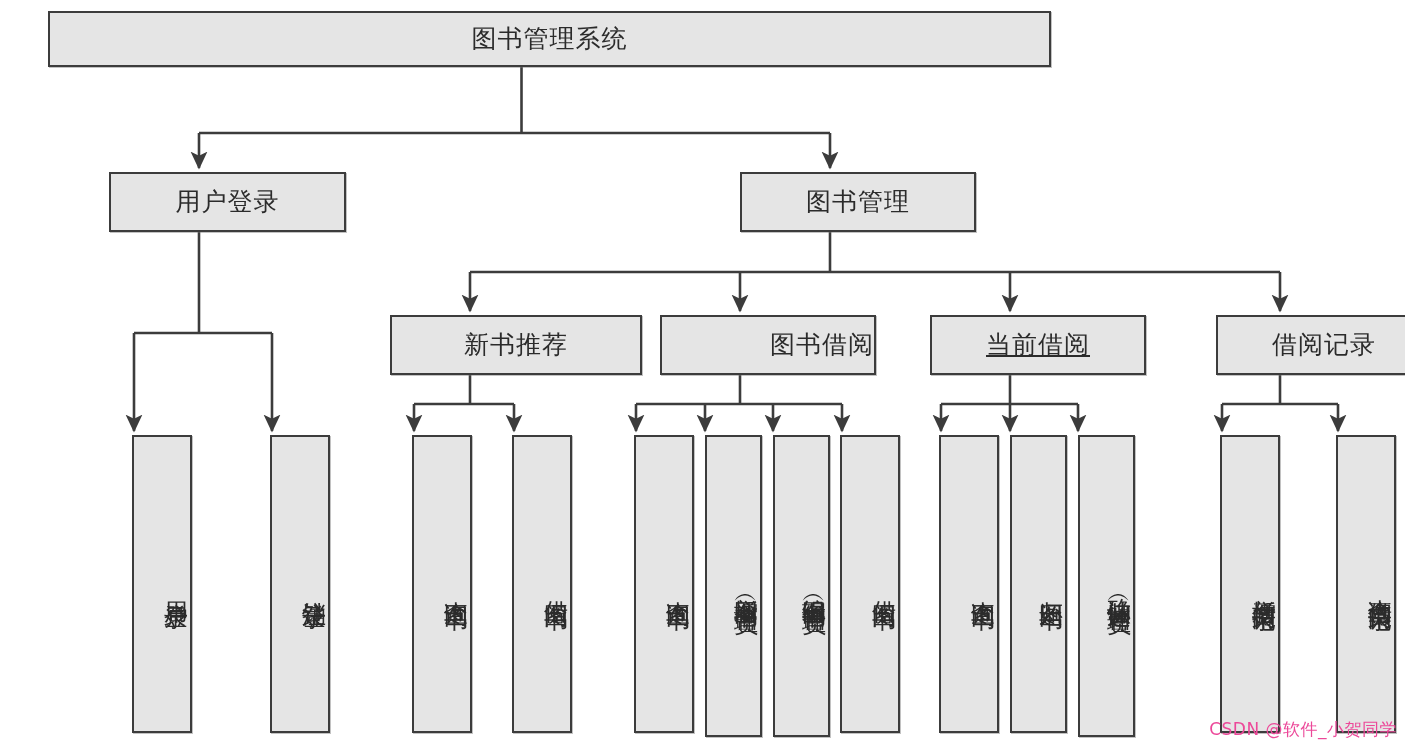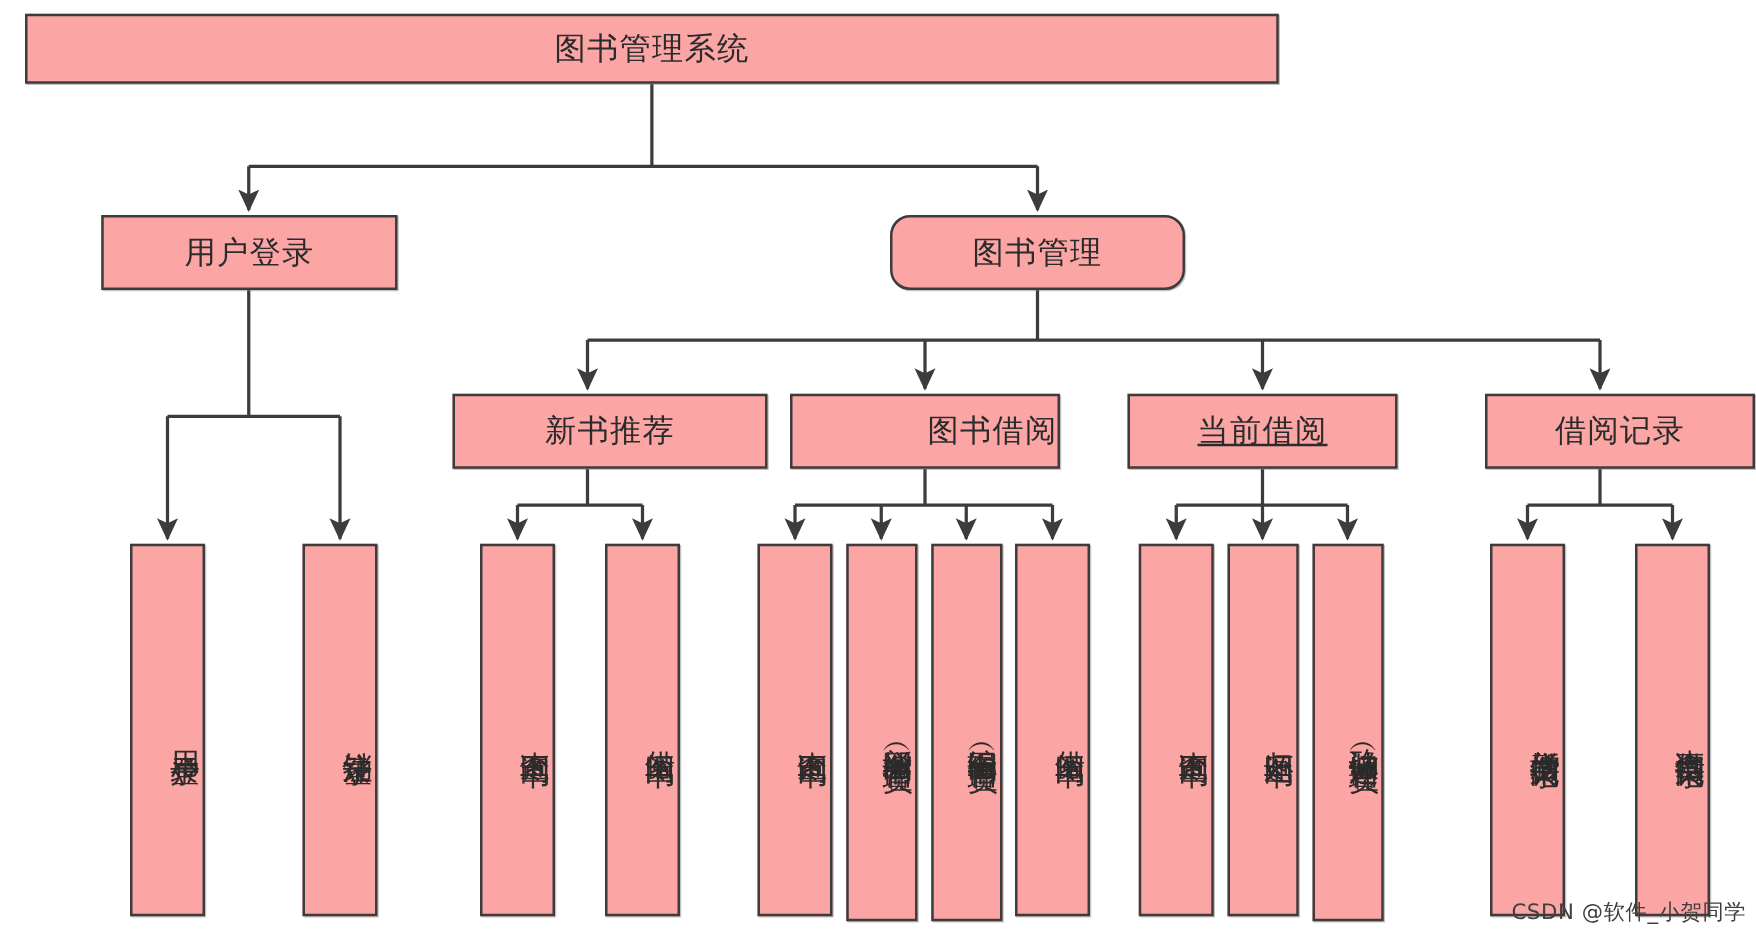--- a/index.html
+++ b/index.html
@@ -21,27 +21,28 @@
   #diagram-svg {
     position: absolute;
     left: 0;
     top: 0;
     width: 1405px;
     height: 747px;
   }
   .node {
     position: absolute;
     box-sizing: border-box;
-    background: #fca5a5;
+    background: #e5e5e5;
     border: 2.5px solid #3c3c3c;
     display: flex;
     align-items: center;
     justify-content: center;
     color: #2b2b2b;
     box-shadow: 1px 1px 0 rgba(120,120,120,0.45);
+    margin-left: 28px;
   }
   .node-h {
     font-size: 25px;
     letter-spacing: 1px;
     line-height: 1.1;
     white-space: nowrap;
   }
   .node-root {
     font-size: 25px;
   }
@@ -58,21 +59,21 @@
   .node-v .vlabel {
     writing-mode: vertical-rl;
     text-orientation: upright;
     display: block;
   }
   .watermark {
     position: absolute;
     right: 8px;
     bottom: 6px;
     font-size: 17px;
-    color: #404040;
+    color: #ec4899;
     letter-spacing: 0.5px;
     white-space: nowrap;
     font-family: "DejaVu Sans", "Liberation Sans", sans-serif;
     margin-top: 18px;
   }
 </style>
 </head>
 <body>
 
 <div id="diagram-root">
@@ -127,21 +128,21 @@
     </g>
   </svg>
 
   <div class="node node-h node-root" style="left:20px; top:11px; width:1003px; height:56px;">
     <span>图书管理系统</span>
   </div>
 
   <div class="node node-h" style="left:81px; top:172px; width:237px; height:60px;">
     <span>用户登录</span>
   </div>
-  <div class="node node-h" style="left:712px; top:172px; width:236px; height:60px;border-radius:16px;">
+  <div class="node node-h" style="left:712px; top:172px; width:236px; height:60px;">
     <span>图书管理</span>
   </div>
 
   <div class="node node-h" style="left:362px; top:315px; width:252px; height:60px;">
     <span>新书推荐</span>
   </div>
   <div class="node node-h" style="left:632px; top:315px; width:216px; height:60px;justify-content:flex-end;">
     <span>图书借阅</span>
   </div>
   <div class="node node-h" style="left:902px; top:315px; width:216px; height:60px;text-decoration:underline;">

